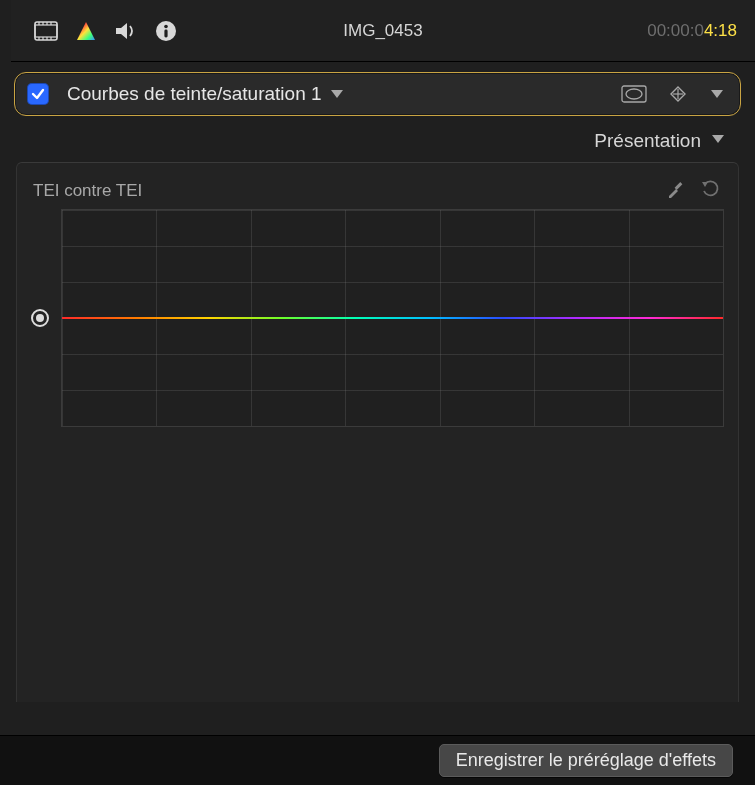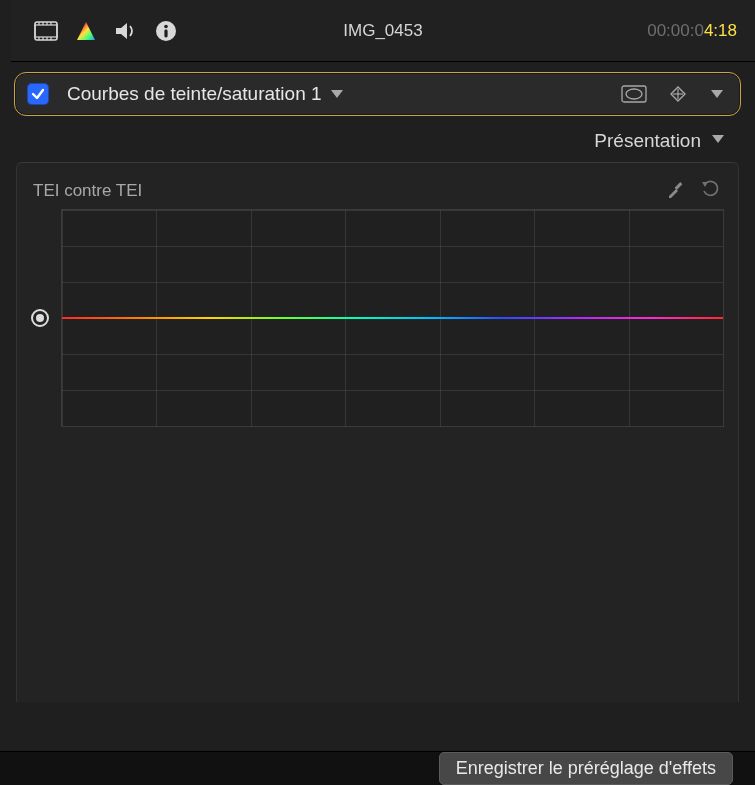--- a/index.html
+++ b/index.html
@@ -196,21 +196,21 @@
     background: linear-gradient(to right,
       #ff2a2a, #ff7a00, #ffd400, #6cff2a, #00ffb7,
       #00bfff, #2a4cff, #b02aff, #ff2ad4, #ff2a2a);
   }
   .grid.short .rainbow { top: 62%; }
 
   
   .bottom-bar {
     position: absolute;
     bottom: 0; left: 0; right: 0;
-    height: 34px;
+    height: 50px;
     background: #111;
     display: flex;
     align-items: center;
     justify-content: flex-end;
     padding-right: 22px;
     border-top: 1px solid #000;
   }
   .bottom-btn {
     background: #474747;
     color: #e9e9e9;

